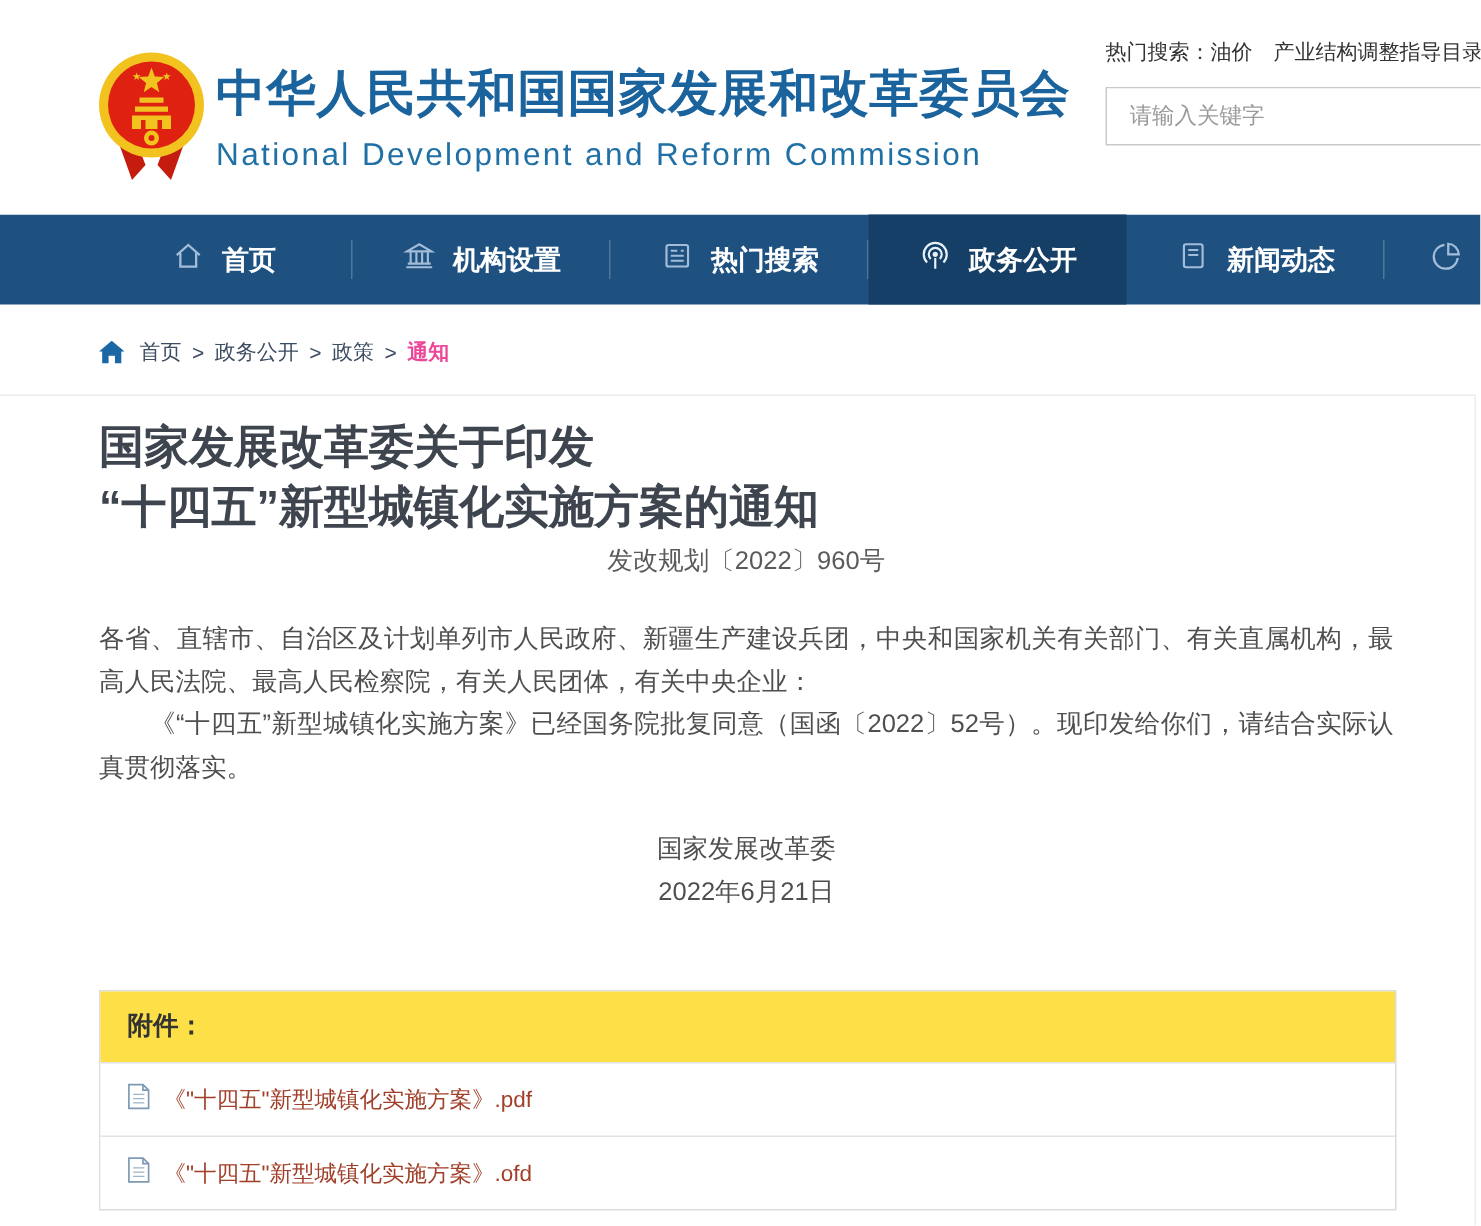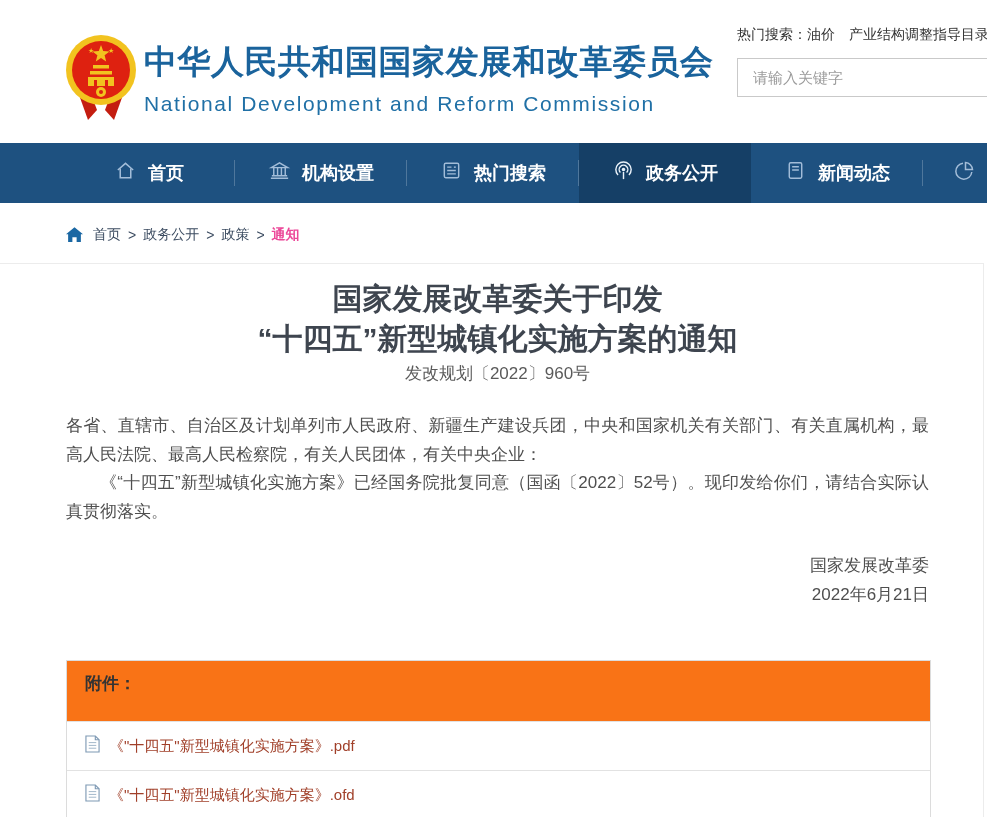--- a/index.html
+++ b/index.html
@@ -65,35 +65,35 @@
   .breadcrumb .current { color:#ec4899; font-weight:bold; }
   .bc-home { display:flex; align-items:center; margin-right:3px; cursor:pointer; }
 
   
   .content-box {
     position:absolute; left:-20px; top:263px; width:1004px; height:610px;
     border:1px solid #ececec; background:#fff;
     padding:15px 54px 0 85px;
   }
   .article-title {
-    text-align:center; font-size:30px; font-weight:bold; color:#3e454f;
+    text-align:left; font-size:30px; font-weight:bold; color:#3e454f;
     line-height:40px;
   }
   .doc-number { text-align:center; margin-top:3px; font-size:17px; color:#5a5a5a; }
   .article-body {
     margin-top:27px; font-size:17px; color:#4f4f4f; line-height:28.5px;
     text-align:justify;
   }
   .para-indent { text-indent:2em; }
-  .signature { margin-top:25px; text-align:right; font-size:17px; color:#4f4f4f; line-height:29px; }
+  .signature { margin-top:25px; text-align:center; font-size:17px; color:#4f4f4f; line-height:29px; }
 
   
   .attachments { margin-top:51px; border:1px solid #dcdcdc; width:865px; }
   .attach-header {
-    background:#f97316; height:60px; line-height:45px; padding-left:18px;
+    background:#fde047; height:47px; line-height:45px; padding-left:18px;
     font-size:17px; font-weight:bold; color:#333;
   }
   .attach-row {
     height:49px; display:flex; align-items:center; gap:9px;
     padding-left:18px; background:#fff; border-top:1px solid #e2e2e2;
   }
   .attach-link { font-size:15px; color:#a1402a; cursor:pointer; }
 </style>
 </head>
 <body>

